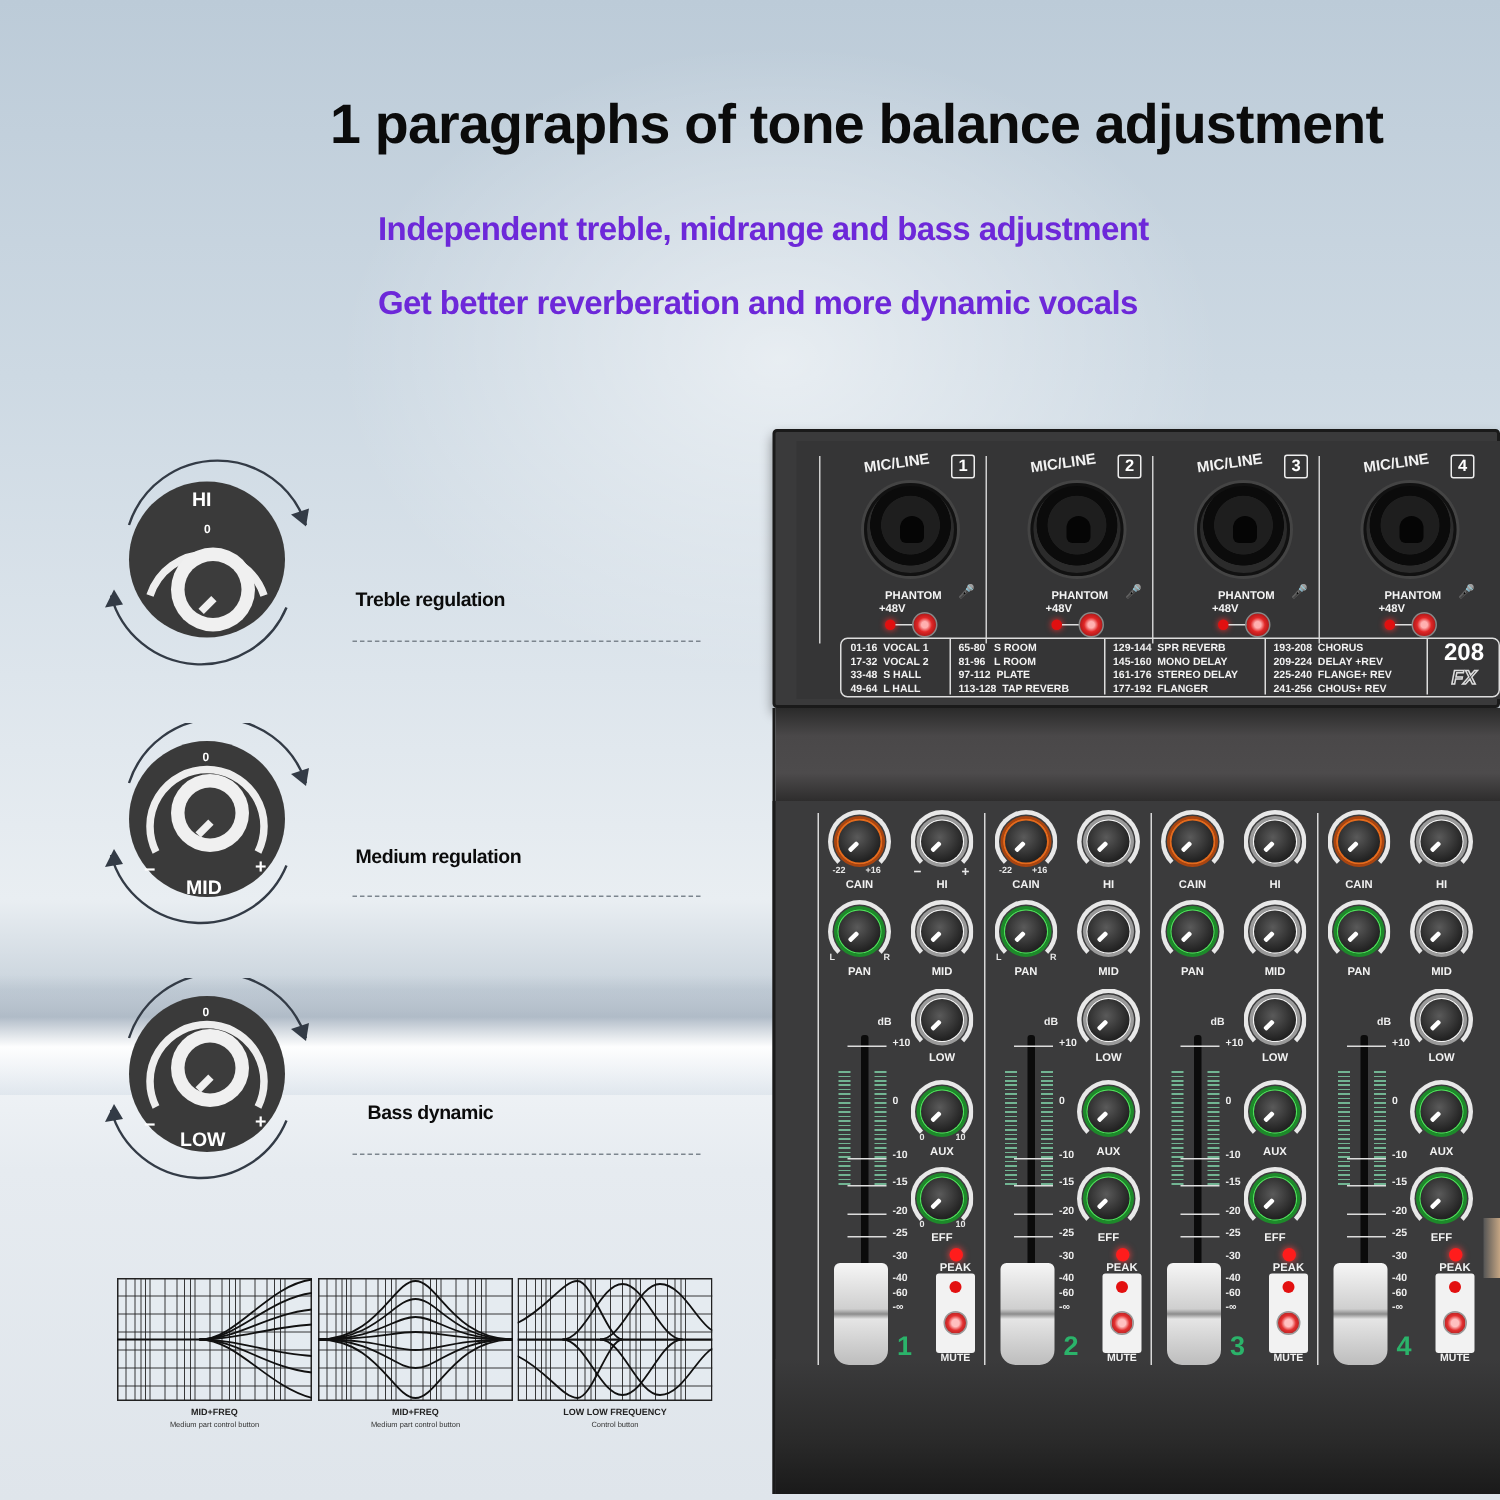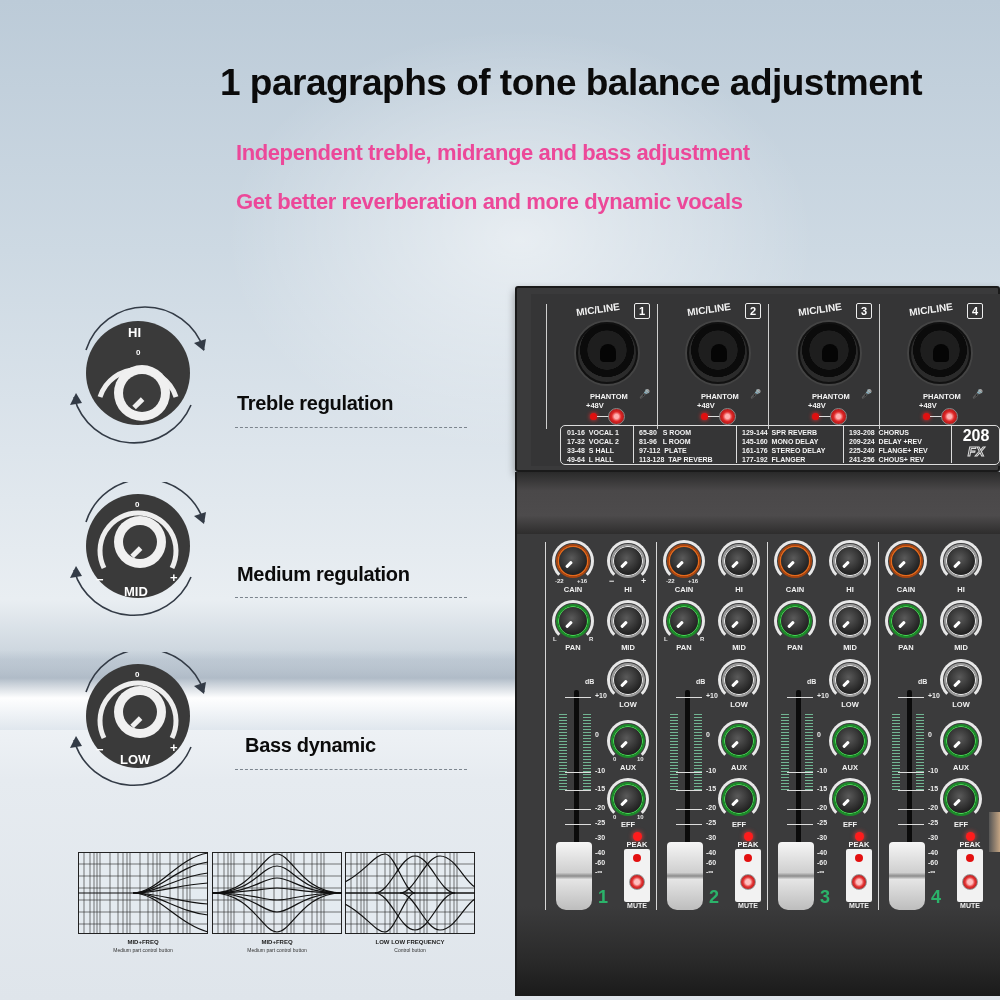--- a/index.html
+++ b/index.html
@@ -3,22 +3,22 @@
 <meta charset="utf-8">
 <style>
 *{box-sizing:border-box;margin:0;padding:0}
 body{width:1000px;height:1000px;overflow:hidden;position:relative;font-family:"Liberation Sans",sans-serif;
  background:linear-gradient(180deg,#bccbd8 0%,#cdd9e3 25%,#dde5ec 45%,#e9eef2 60%,#c9d3dc 66%,#f2f5f8 70%,#e6ebf0 78%,#dfe5eb 100%);}
 .bg-haze{position:absolute;left:0;top:0;width:1000px;height:1000px;
  background:radial-gradient(ellipse 420px 300px at 520px 240px,rgba(255,255,255,.55),rgba(255,255,255,0) 70%);}
 .horizon{position:absolute;left:0;top:650px;width:1000px;height:80px;
  background:linear-gradient(180deg,rgba(140,155,172,0) 0%,rgba(140,155,172,.55) 35%,rgba(255,255,255,.9) 60%,rgba(210,220,230,.5) 100%);}
 .title{position:absolute;left:220px;top:62px;font-size:37px;font-weight:700;color:#0b0b0b;letter-spacing:-.5px;white-space:nowrap}
-.sub{position:absolute;left:236px;font-size:22px;font-weight:700;color:#ec4899;letter-spacing:-.4px;white-space:nowrap}
-.feat-label{position:absolute;font-size:20px;font-weight:700;color:#0b0b0b;letter-spacing:-.3px;white-space:nowrap}
+.sub{position:absolute;left:252px;font-size:22px;font-weight:700;color:#6d28d9;letter-spacing:-.4px;white-space:nowrap}
+.feat-label{position:absolute;font-size:13px;font-weight:700;color:#0b0b0b;letter-spacing:-.3px;white-space:nowrap}
 .dash{position:absolute;left:235px;width:232px;height:0;border-top:1px dashed #7c858e}
 .knob-demo{position:absolute;width:140px;height:140px}
 .knob-demo svg{position:absolute;left:0;top:0}
 
 .graph{position:absolute;top:852px;width:130px;height:95px}
 .graph svg{position:absolute;left:0;top:0}
 .g-cap{position:absolute;width:150px;text-align:center;font-size:6px;font-weight:700;color:#222}
 .g-cap2{position:absolute;width:150px;text-align:center;font-size:5px;color:#333}
 
 .mixer{position:absolute;left:515px;top:286px;width:485px;height:710px}

